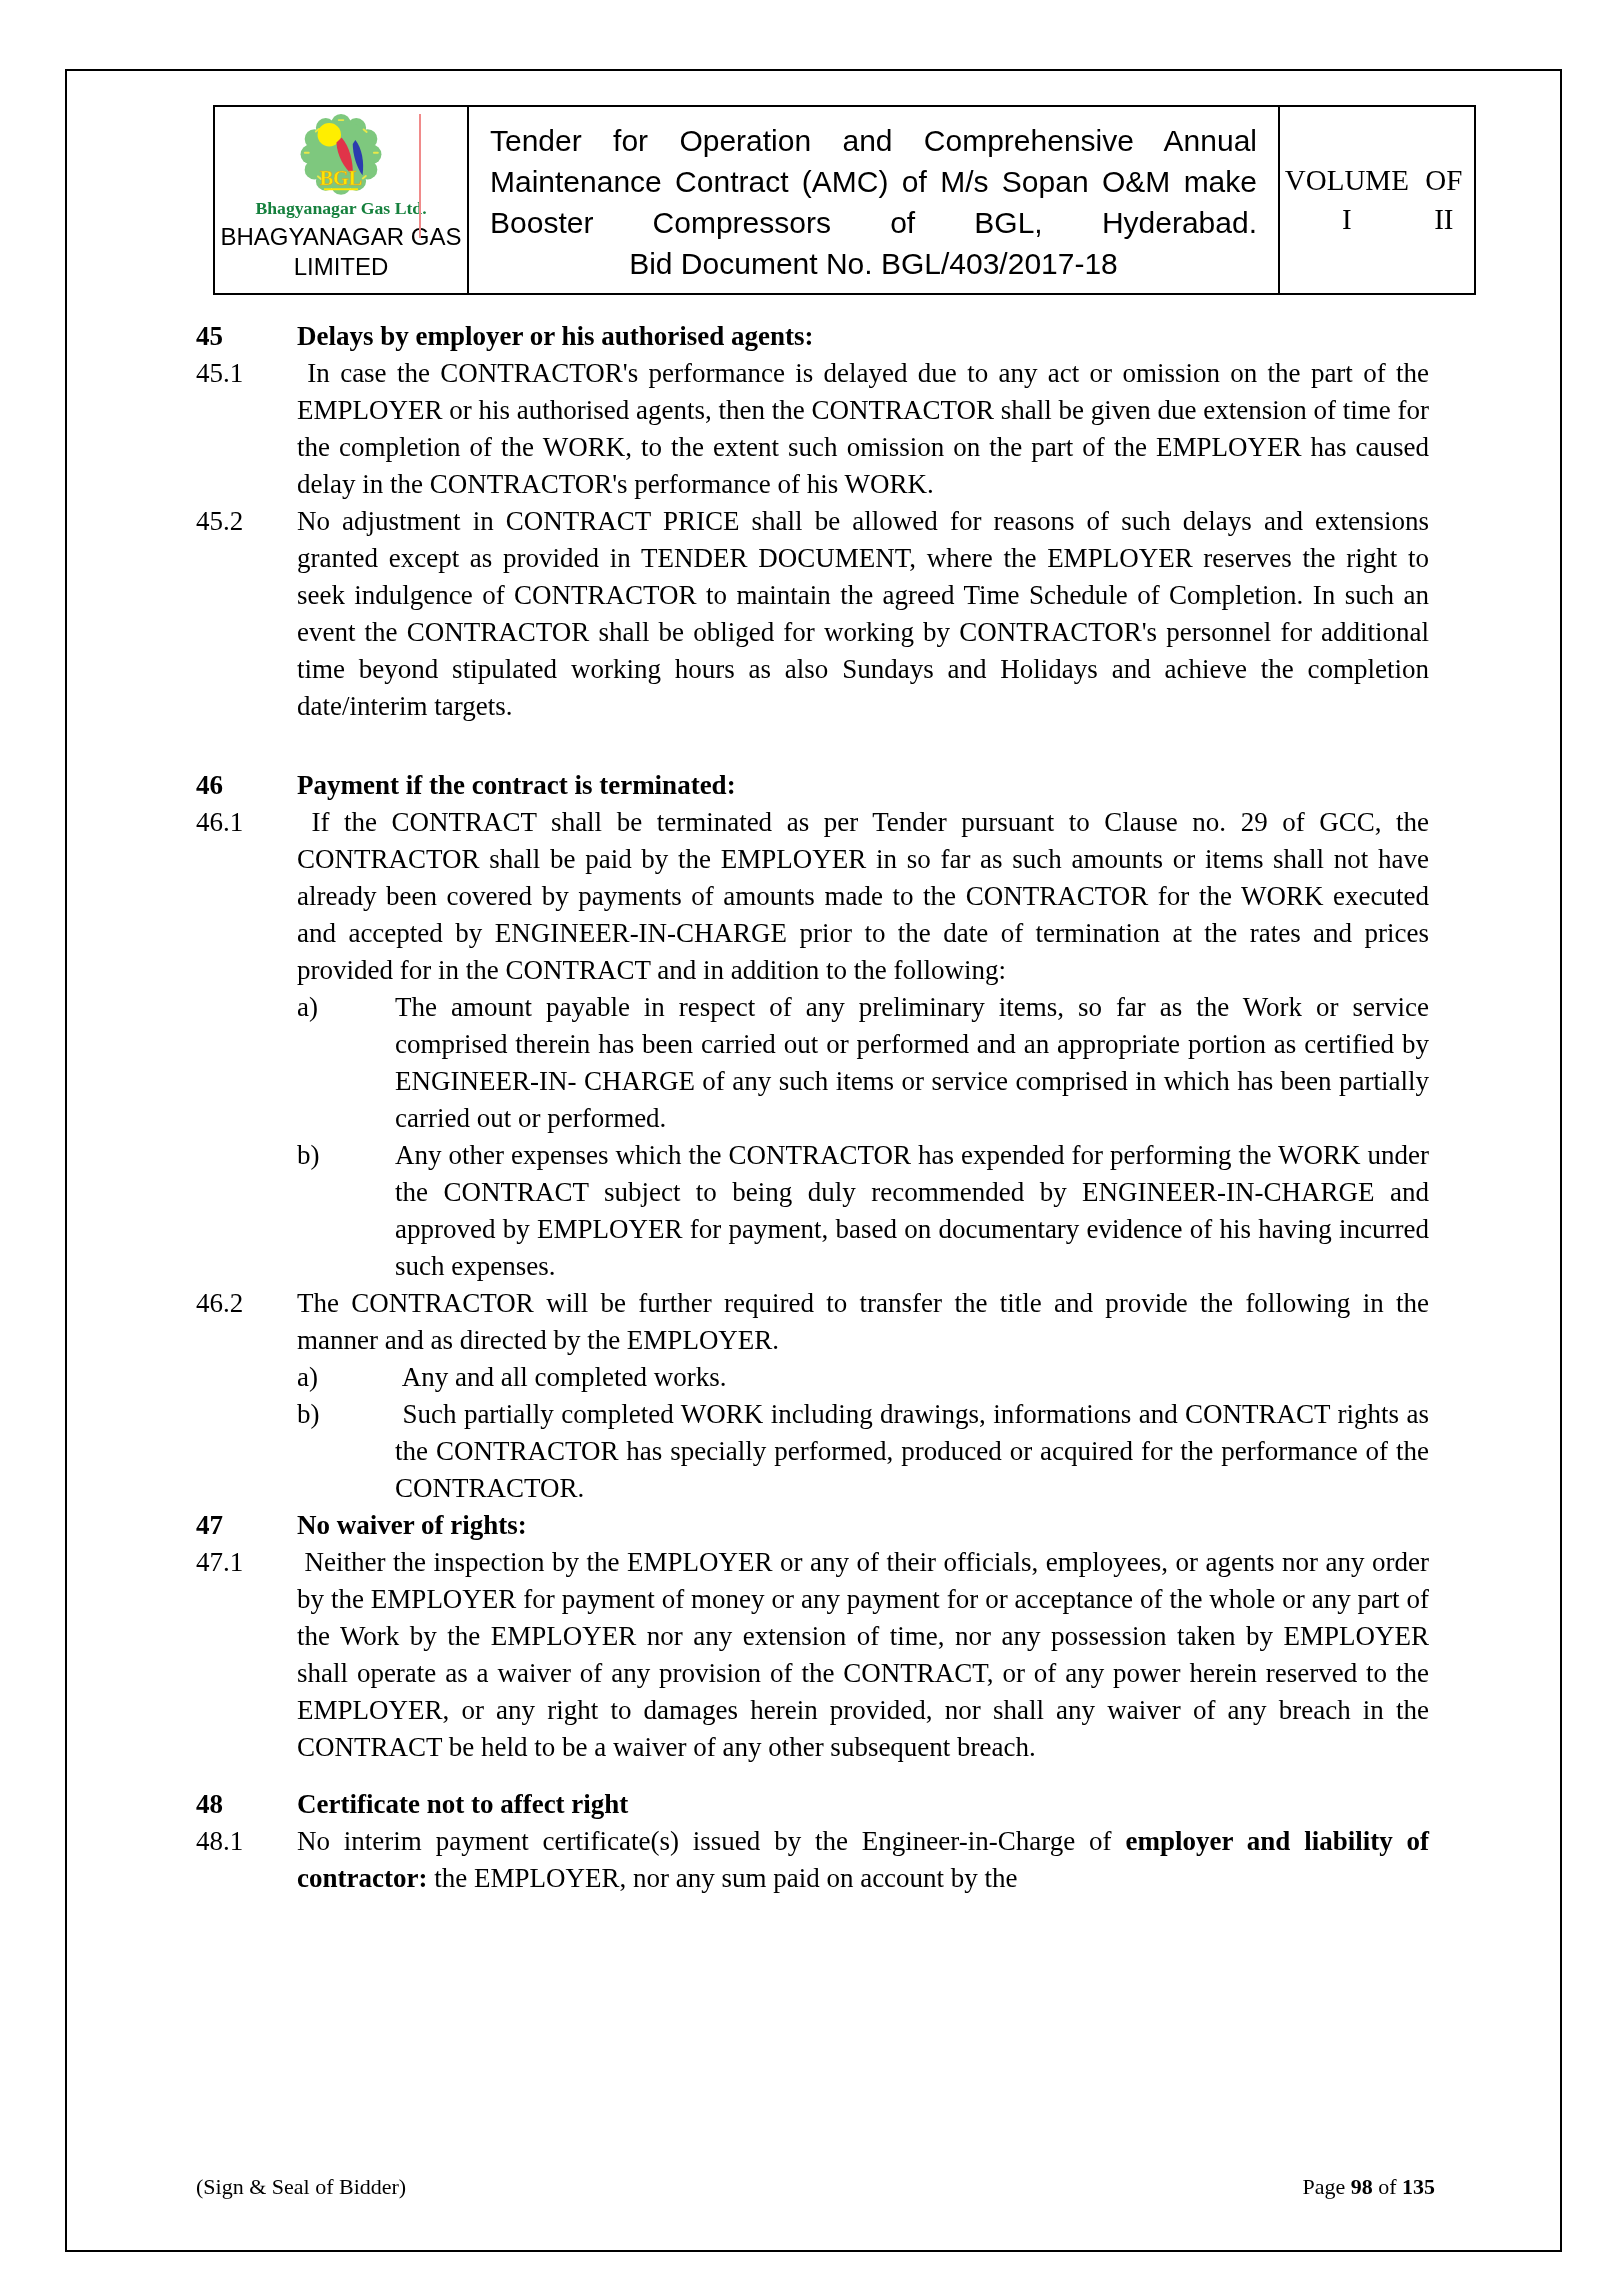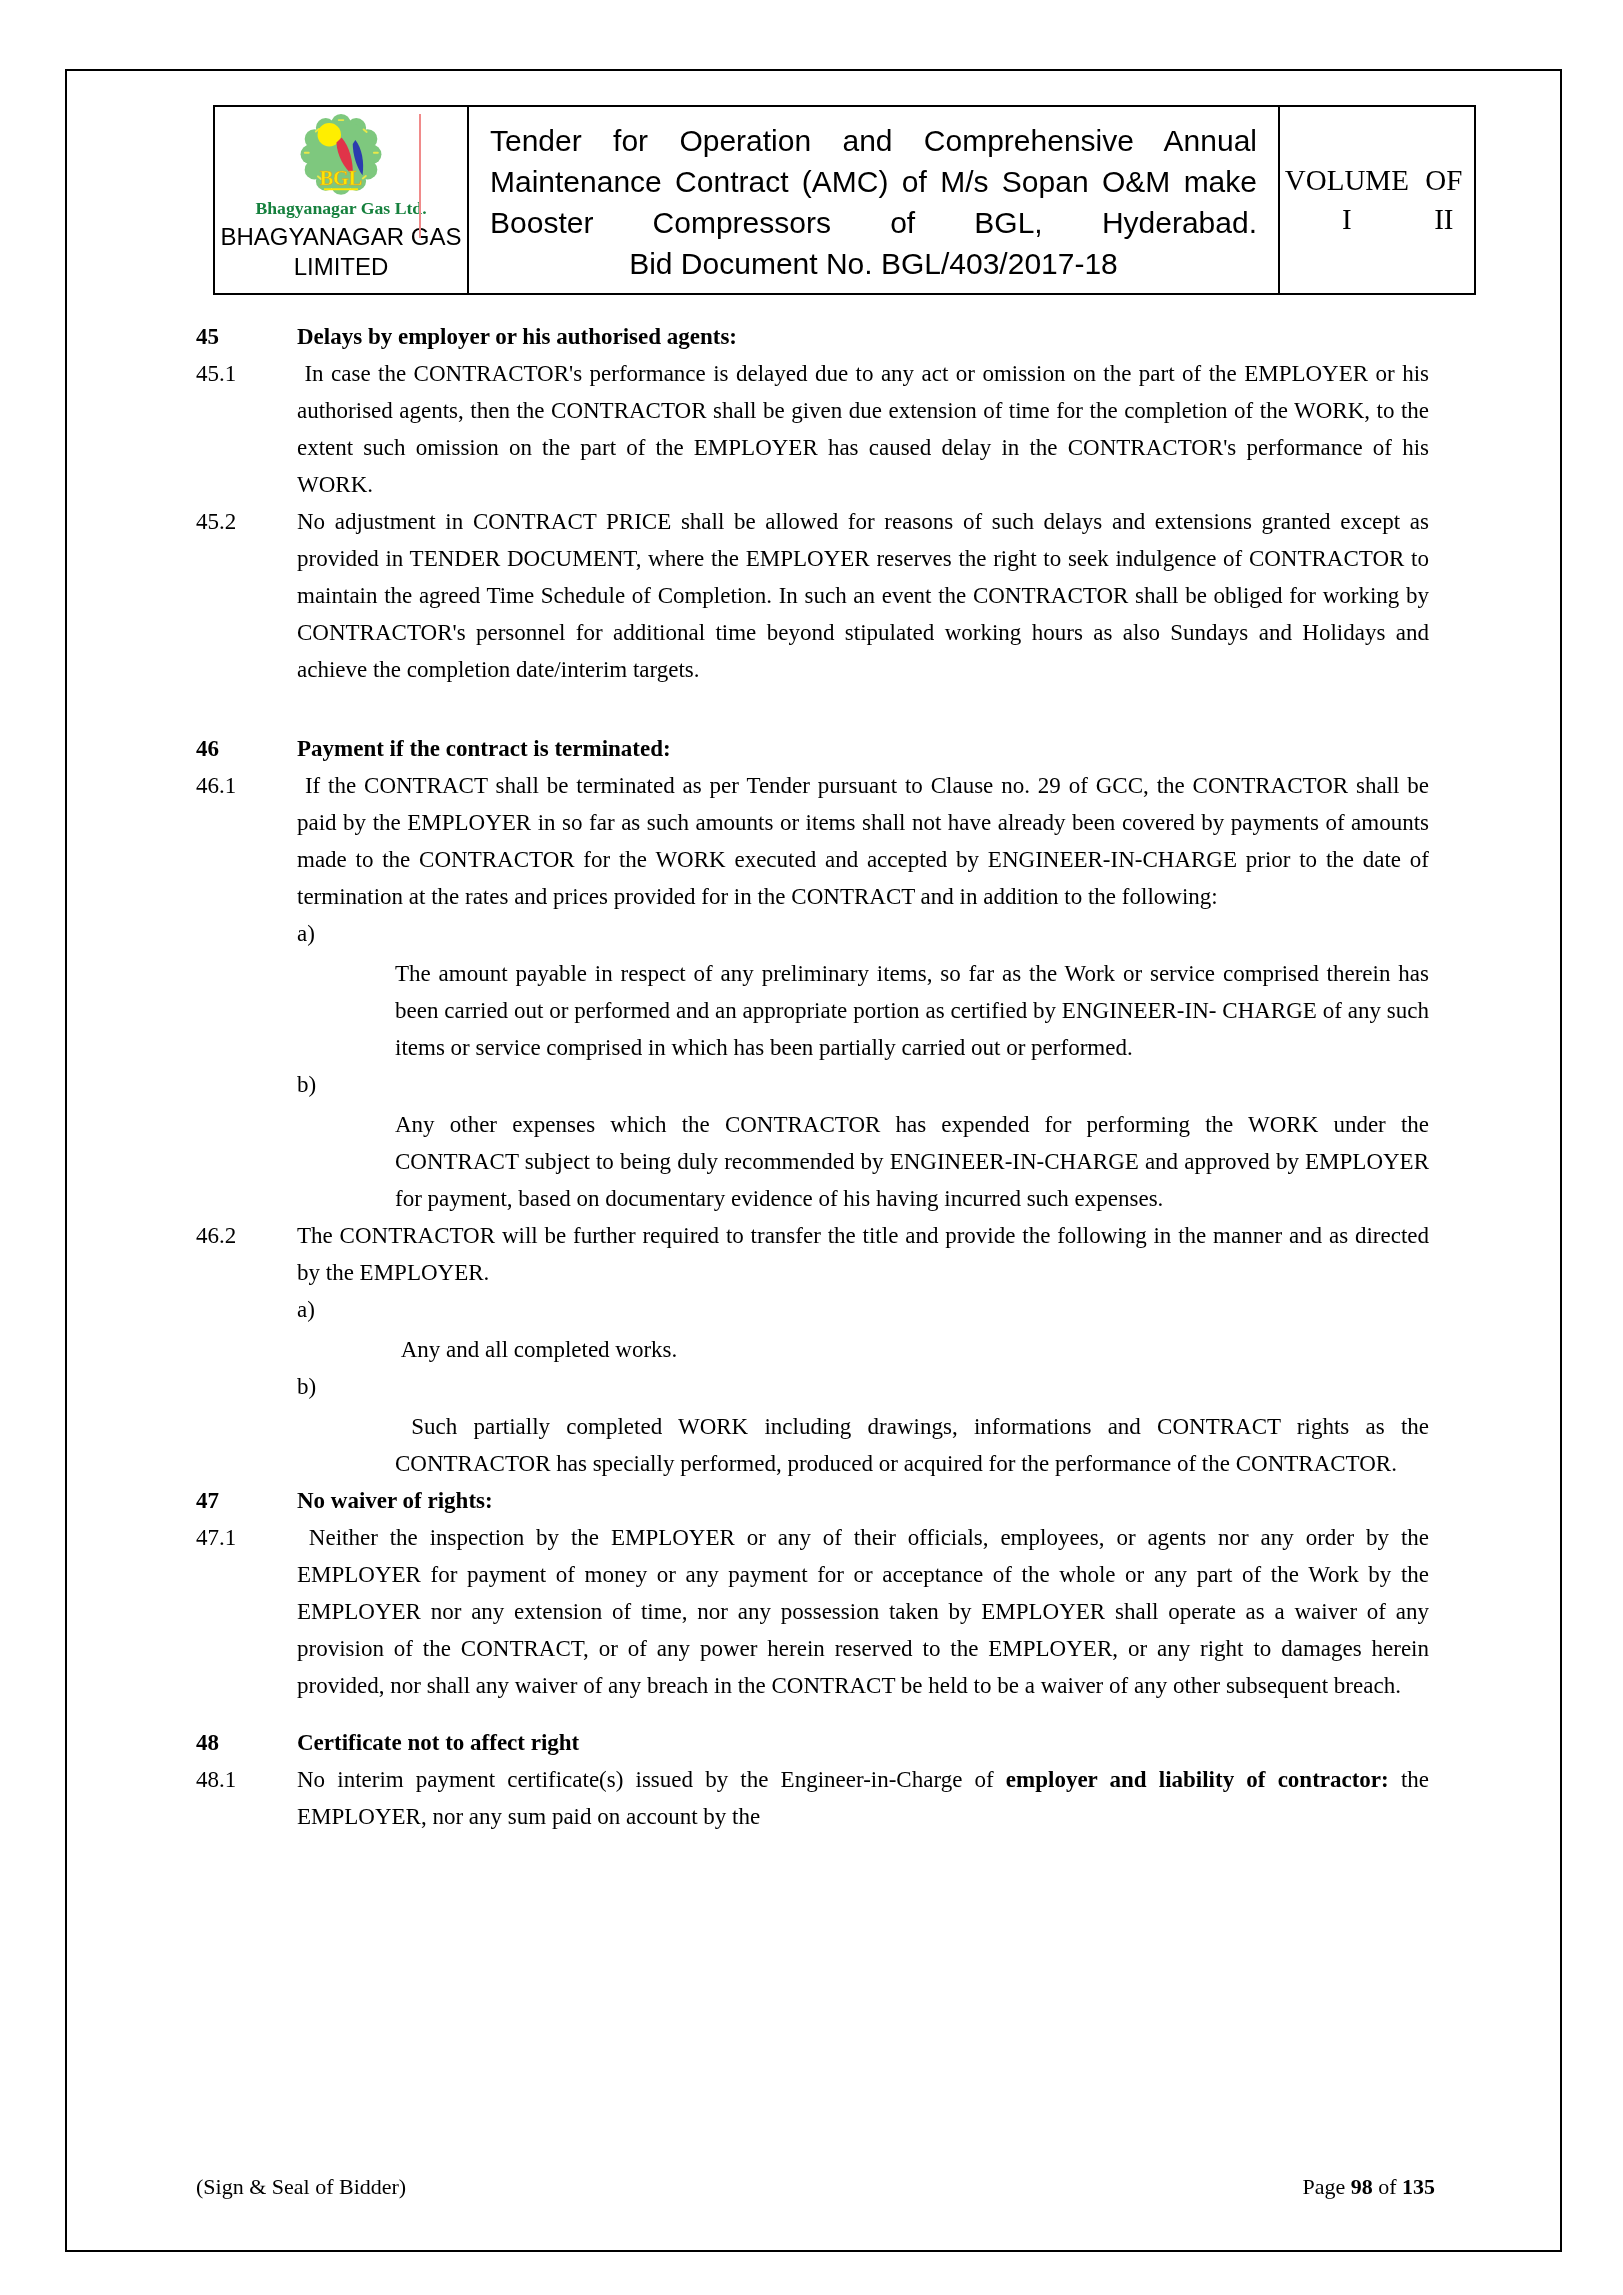--- a/index.html
+++ b/index.html
@@ -53,30 +53,30 @@
   .cell-volume {
     flex: 1;
     display: flex; justify-content: center; align-items: center;
     font-family: "Liberation Serif", serif;
     font-size: 29px; line-height: 39px; text-align: center;
   }
 
   
   .doc-body {
     position: absolute; left: 196px; top: 318px; width: 1233px;
-    font-size: 23px; line-height: 37px;
+    font-size: 27px; line-height: 37px;
   }
   .row { display: flex; align-items: flex-start; }
   .row .num { width: 101px; flex: none; }
   .row .txt { flex: 1; text-align: justify; }
   .row.heading { font-weight: bold; }
   .row.heading .txt { text-align: left; }
   .sub { display: flex; margin-left: 101px; }
   .sub .lbl { width: 98px; flex: none; }
-  .sub .txt { flex: 1; text-align: justify; margin-top: 40px; }
+  .sub .txt { flex: 1; text-align: justify; }
   .gap-lg { height: 42px; }
   .gap-sm { height: 19.6px; }
   .b { font-weight: bold; }
 
   
   .footer {
     position: absolute; left: 196px; top: 2171px; width: 1239px;
     display: flex; justify-content: space-between;
     font-size: 22px; line-height: 31px;
   }

